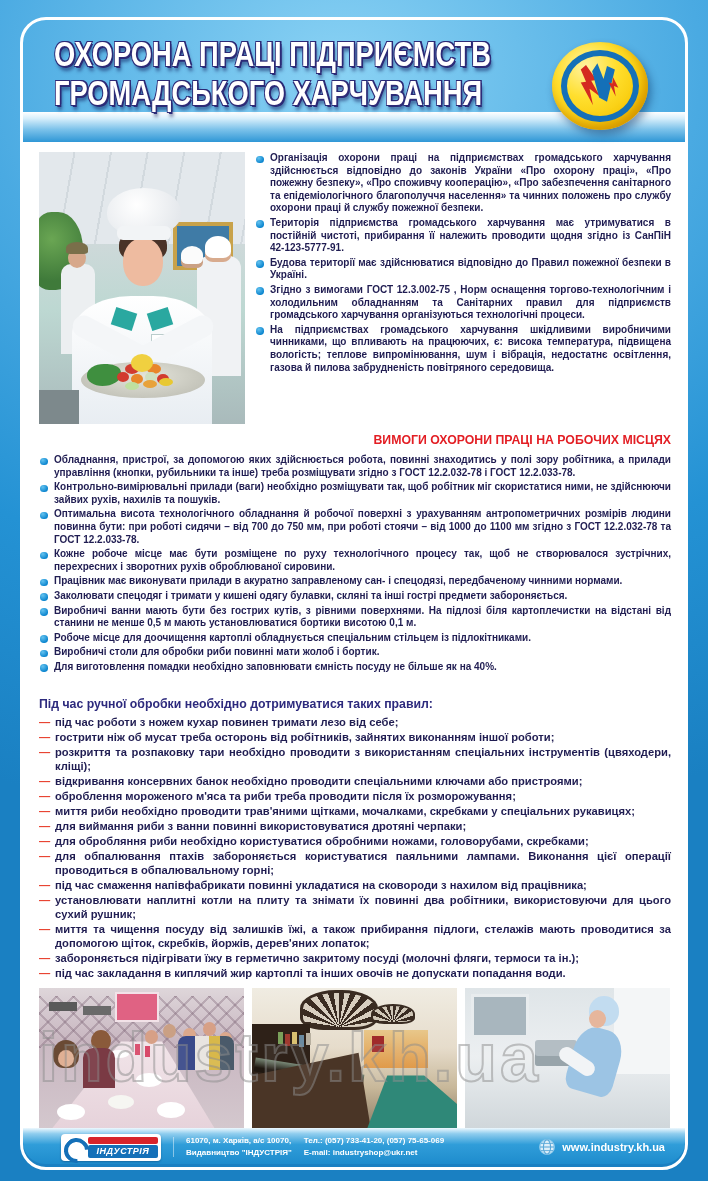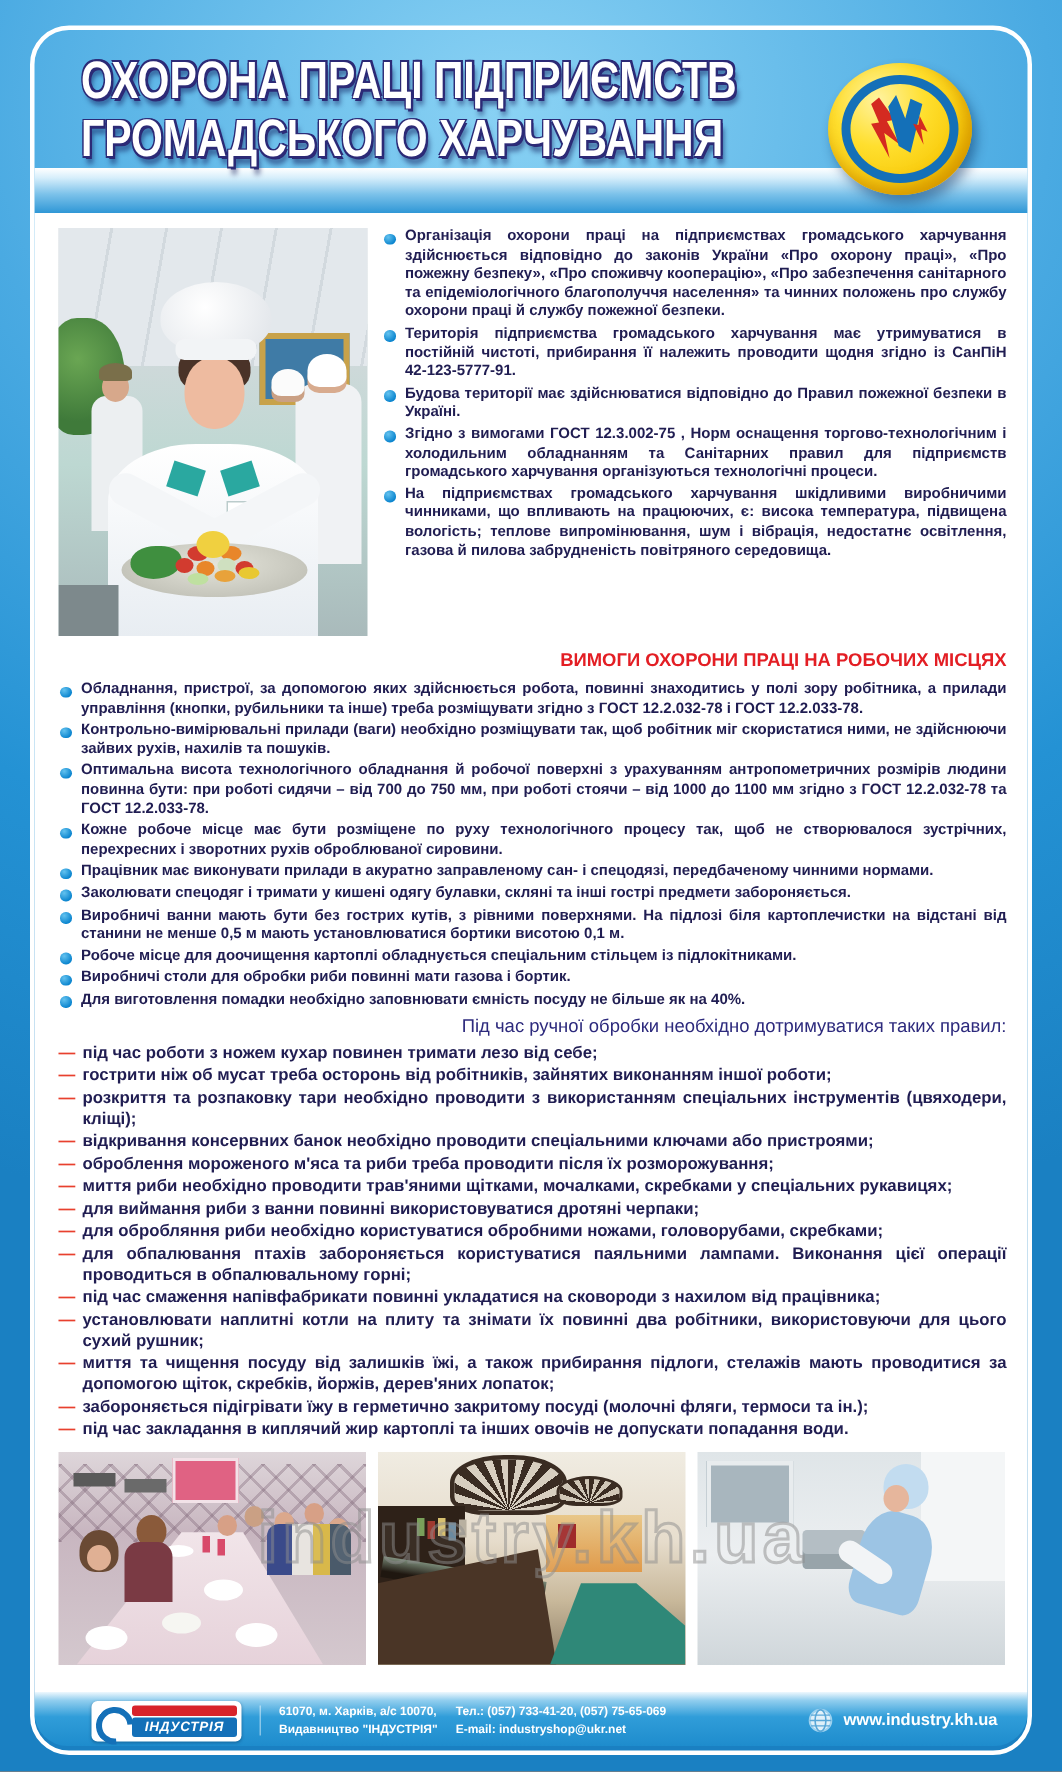--- a/index.html
+++ b/index.html
@@ -38,29 +38,29 @@
   .photo{position:relative;overflow:hidden;flex:none;}
   .photo-main{width:206px;height:272px;}
   .intro-list{flex:1;}
   ul{list-style:none;margin:0;padding:0;}
   .blt li{
     position:relative;padding-left:15px;margin-bottom:2px;
     font-size:10px;font-weight:bold;color:#201d52;line-height:1.26;text-align:justify;}
   .blt li::before{content:'';position:absolute;left:1px;top:3.5px;width:7.5px;height:7.5px;
     border-radius:50%;background:radial-gradient(circle at 35% 30%, #63c2ef 0%, #0d86cf 70%);}
   .section-title{color:#e31e24;text-align:right;font-weight:bold;font-size:12.3px;margin:9px 0 7px;}
-  .rules-title{color:#2d2a7d;text-align:right;font-weight:normal;font-size:12.3px;margin:3px 0 4px;}
+  .rules-title{color:#2d2a7d;text-align:left;font-weight:bold;font-size:12.3px;margin:23px 0 4px;}
   .dash li{position:relative;padding-left:16px;margin-bottom:1px;
     font-size:11.2px;font-weight:bold;color:#201d52;line-height:1.25;text-align:justify;}
   .dash li::before{content:'—';position:absolute;left:0;top:0;color:#e8402e;}
   
   .photo-row{display:flex;gap:8px;margin-top:8px;position:relative;}
   .photo-sm{width:205px;height:142px;}
-  .watermark{position:absolute;left:0;right:0;top:30px;text-align:center;z-index:9;
-    font-size:48px;font-weight:bold;letter-spacing:3px;color:rgba(255,255,255,0.06);
+  .watermark{position:absolute;left:0;right:0;top:30px;text-align:left;z-index:9;
+    font-size:68px;font-weight:bold;letter-spacing:3px;color:rgba(255,255,255,0.06);
     -webkit-text-stroke:2px rgba(140,140,140,.5);pointer-events:none;}
   
   .footer{position:absolute;left:23px;top:1128px;width:662px;height:36px;z-index:10;
     box-sizing:border-box;display:flex;align-items:center;gap:12px;padding:2px 20px 0 38px;
     border-radius:0 0 22px 22px;
     background:linear-gradient(180deg,#eef8fe 0%,#8fcdee 16%,#309dd9 46%,#1e8ccd 100%);}
   .ind-logo{position:relative;width:100px;height:27px;background:#fff;border-radius:4px;flex:none;
     box-shadow:0 1px 2px rgba(0,40,80,.35);}
   .ind-c{position:absolute;left:3px;top:4px;width:17px;height:17px;border-radius:50%;
     border:4px solid #1470b8;border-right-color:transparent;transform:rotate(40deg);}
@@ -140,21 +140,21 @@
 
     <ul class="blt">
         <li>Обладнання, пристрої, за допомогою яких здійснюється робота, повинні знаходитись у полі зору робітника, а прилади управління (кнопки, рубильники та інше) треба розміщувати згідно з ГОСТ 12.2.032-78 і ГОСТ 12.2.033-78.</li>
         <li>Контрольно-вимірювальні прилади (ваги) необхідно розміщувати так, щоб робітник міг скористатися ними, не здійснюючи зайвих рухів, нахилів та пошуків.</li>
         <li>Оптимальна висота технологічного обладнання й робочої поверхні з урахуванням антропометричних розмірів людини повинна бути: при роботі сидячи – від 700 до 750 мм, при роботі стоячи – від 1000 до 1100 мм згідно з ГОСТ 12.2.032-78 та ГОСТ 12.2.033-78.</li>
         <li>Кожне робоче місце має бути розміщене по руху технологічного процесу так, щоб не створювалося зустрічних, перехресних і зворотних рухів оброблюваної сировини.</li>
         <li>Працівник має виконувати прилади в акуратно заправленому сан- і спецодязі, передбаченому чинними нормами.</li>
         <li>Заколювати спецодяг і тримати у кишені одягу булавки, скляні та інші гострі предмети забороняється.</li>
         <li>Виробничі ванни мають бути без гострих кутів, з рівними поверхнями. На підлозі біля картоплечистки на відстані від станини не менше 0,5 м мають установлюватися бортики висотою 0,1 м.</li>
         <li>Робоче місце для доочищення картоплі обладнується спеціальним стільцем із підлокітниками.</li>
-        <li>Виробничі столи для обробки риби повинні мати газова і бортик.</li>
+        <li>Виробничі столи для обробки риби повинні мати жолоб і бортик.</li>
         <li>Для виготовлення помадки необхідно заповнювати ємність посуду не більше як на 40%.</li>
       </ul>
 
     <div class="rules-title">Під час ручної обробки необхідно дотримуватися таких правил:</div>
 
     <ul class="dash">
         <li>під час роботи з ножем кухар повинен тримати лезо від себе;</li>
         <li>гострити ніж об мусат треба осторонь від робітників, зайнятих виконанням іншої роботи;</li>
         <li>розкриття та розпаковку тари необхідно проводити з використанням спеціальних інструментів (цвяходери, кліщі);</li>
         <li>відкривання консервних банок необхідно проводити спеціальними ключами або пристроями;</li>

